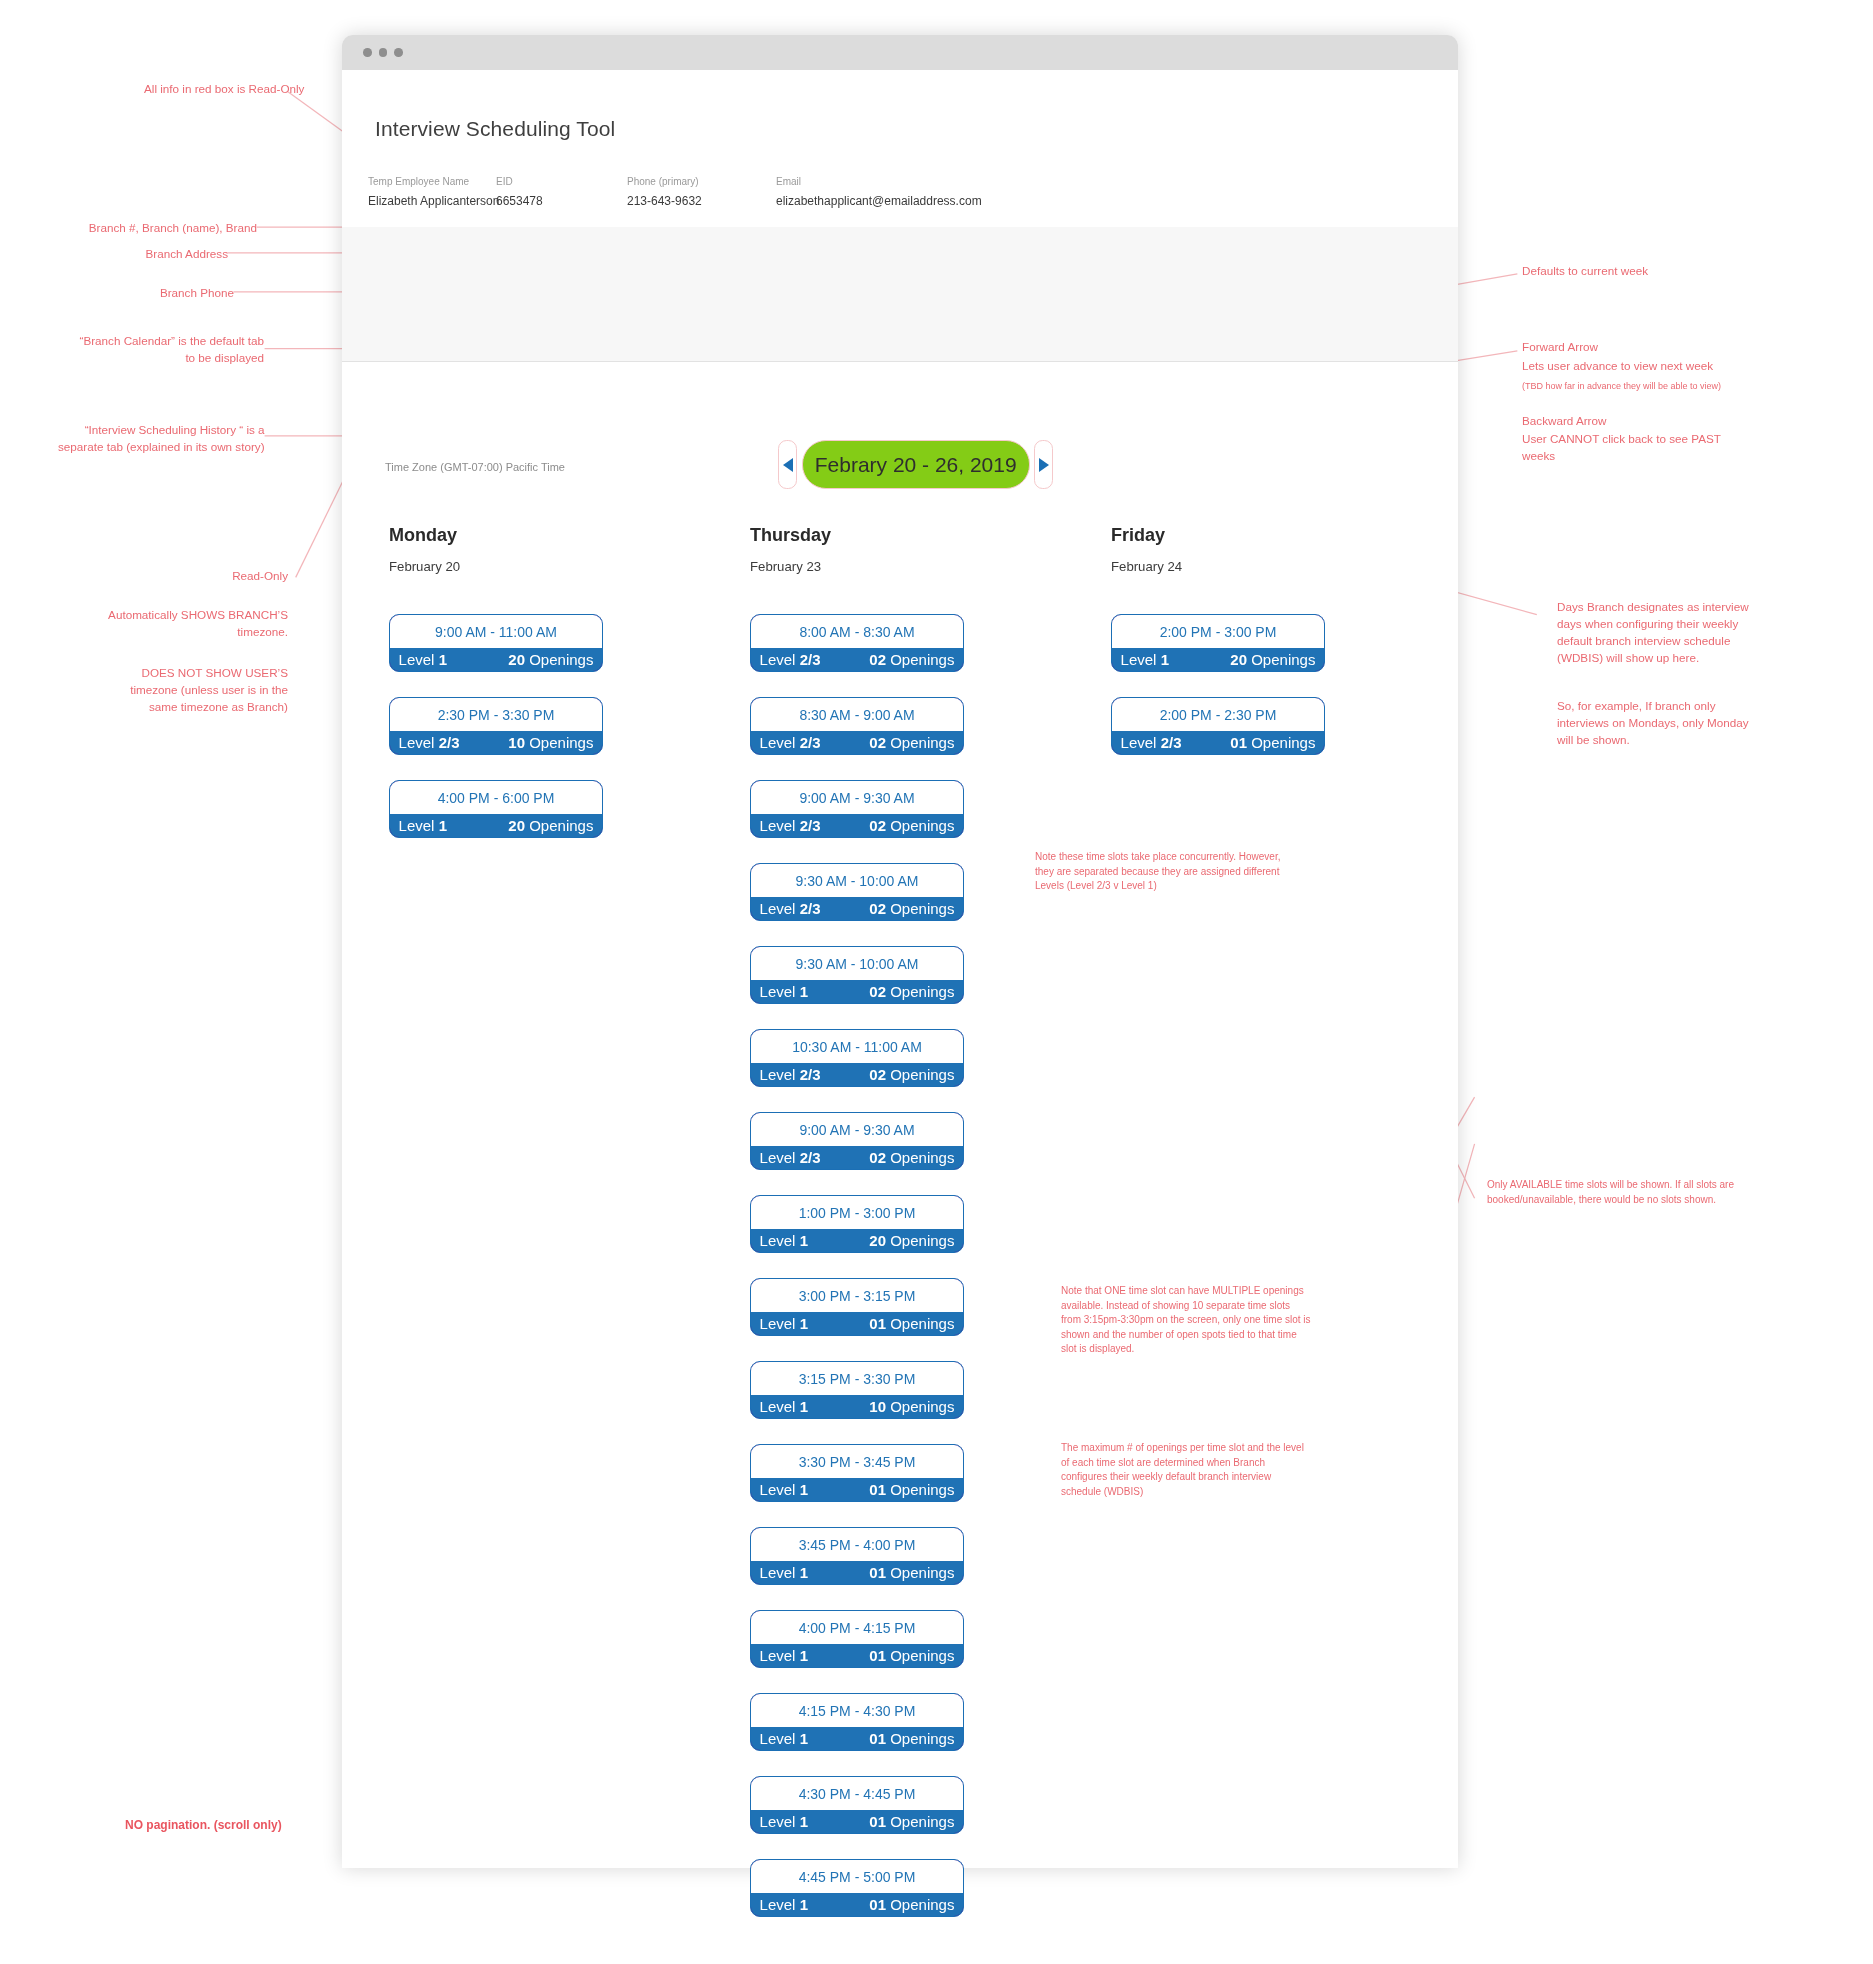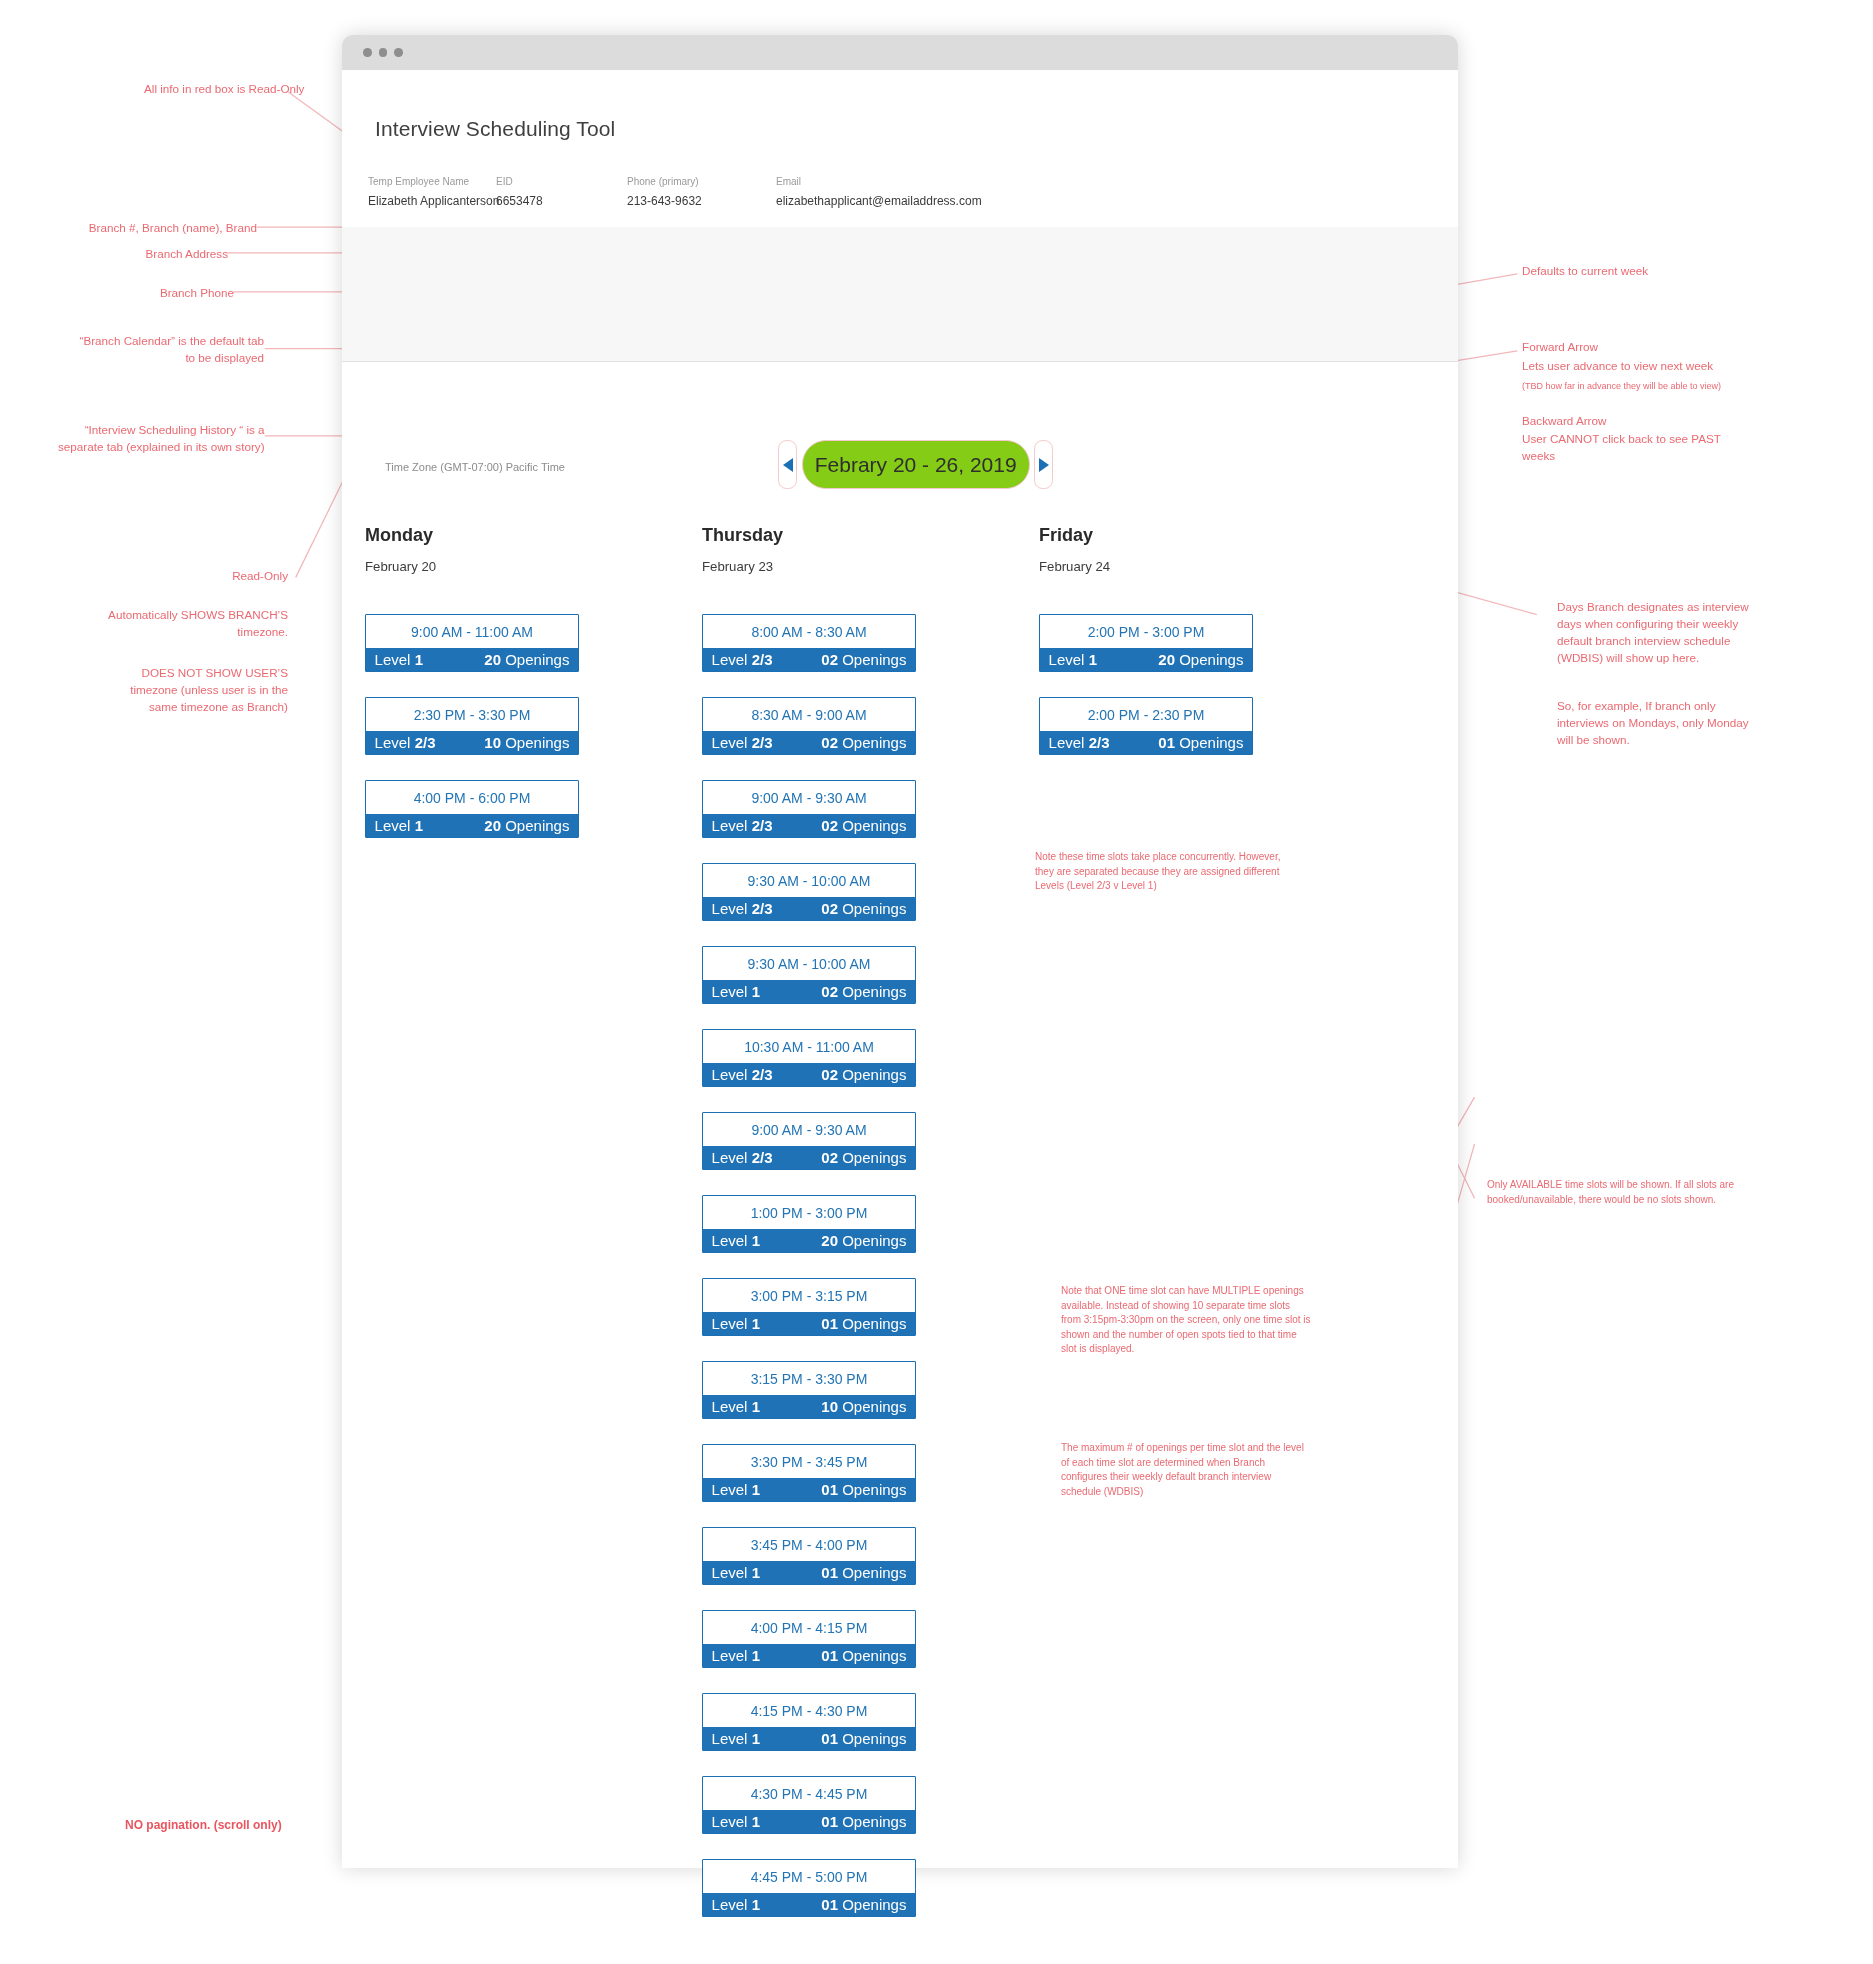--- a/index.html
+++ b/index.html
@@ -130,33 +130,33 @@
 
   
   .cal{
     position:absolute; left:0; top:365px;
     width:100%;
   }
   .columns{
     position:absolute; left:23px; top:125px;
     display:flex;
   }
-  .daycol{width:212px; margin-right:125px;}
+  .daycol{width:212px; margin-right:125px;margin-left:24px;}
   .daycol:last-child{margin-right:0;}
   .dayname{font-size:18px;font-weight:700;color:#2a2a2a;}
   .daydate{font-size:13.2px;color:#3c3c3c;margin-top:13.2px;}
   .slots{margin-top:40px;}
 
   .slot{
     width:212px;
     margin-bottom:25px;
     border:0.8px solid #1b6fb5;
-    border-radius:1px;
+    border-radius:10px;
     overflow:hidden;
-    background:#737373;
+    background:#4c1d95;
     cursor:pointer;
   }
   .slot-time{
     height:33px;
     display:flex;align-items:center;justify-content:center;
     font-size:14px;color:#2274b5;background:#fff;
   }
   .slot-foot{
     height:23px;background:#1f72b5;
     display:flex;align-items:center;justify-content:space-between;

